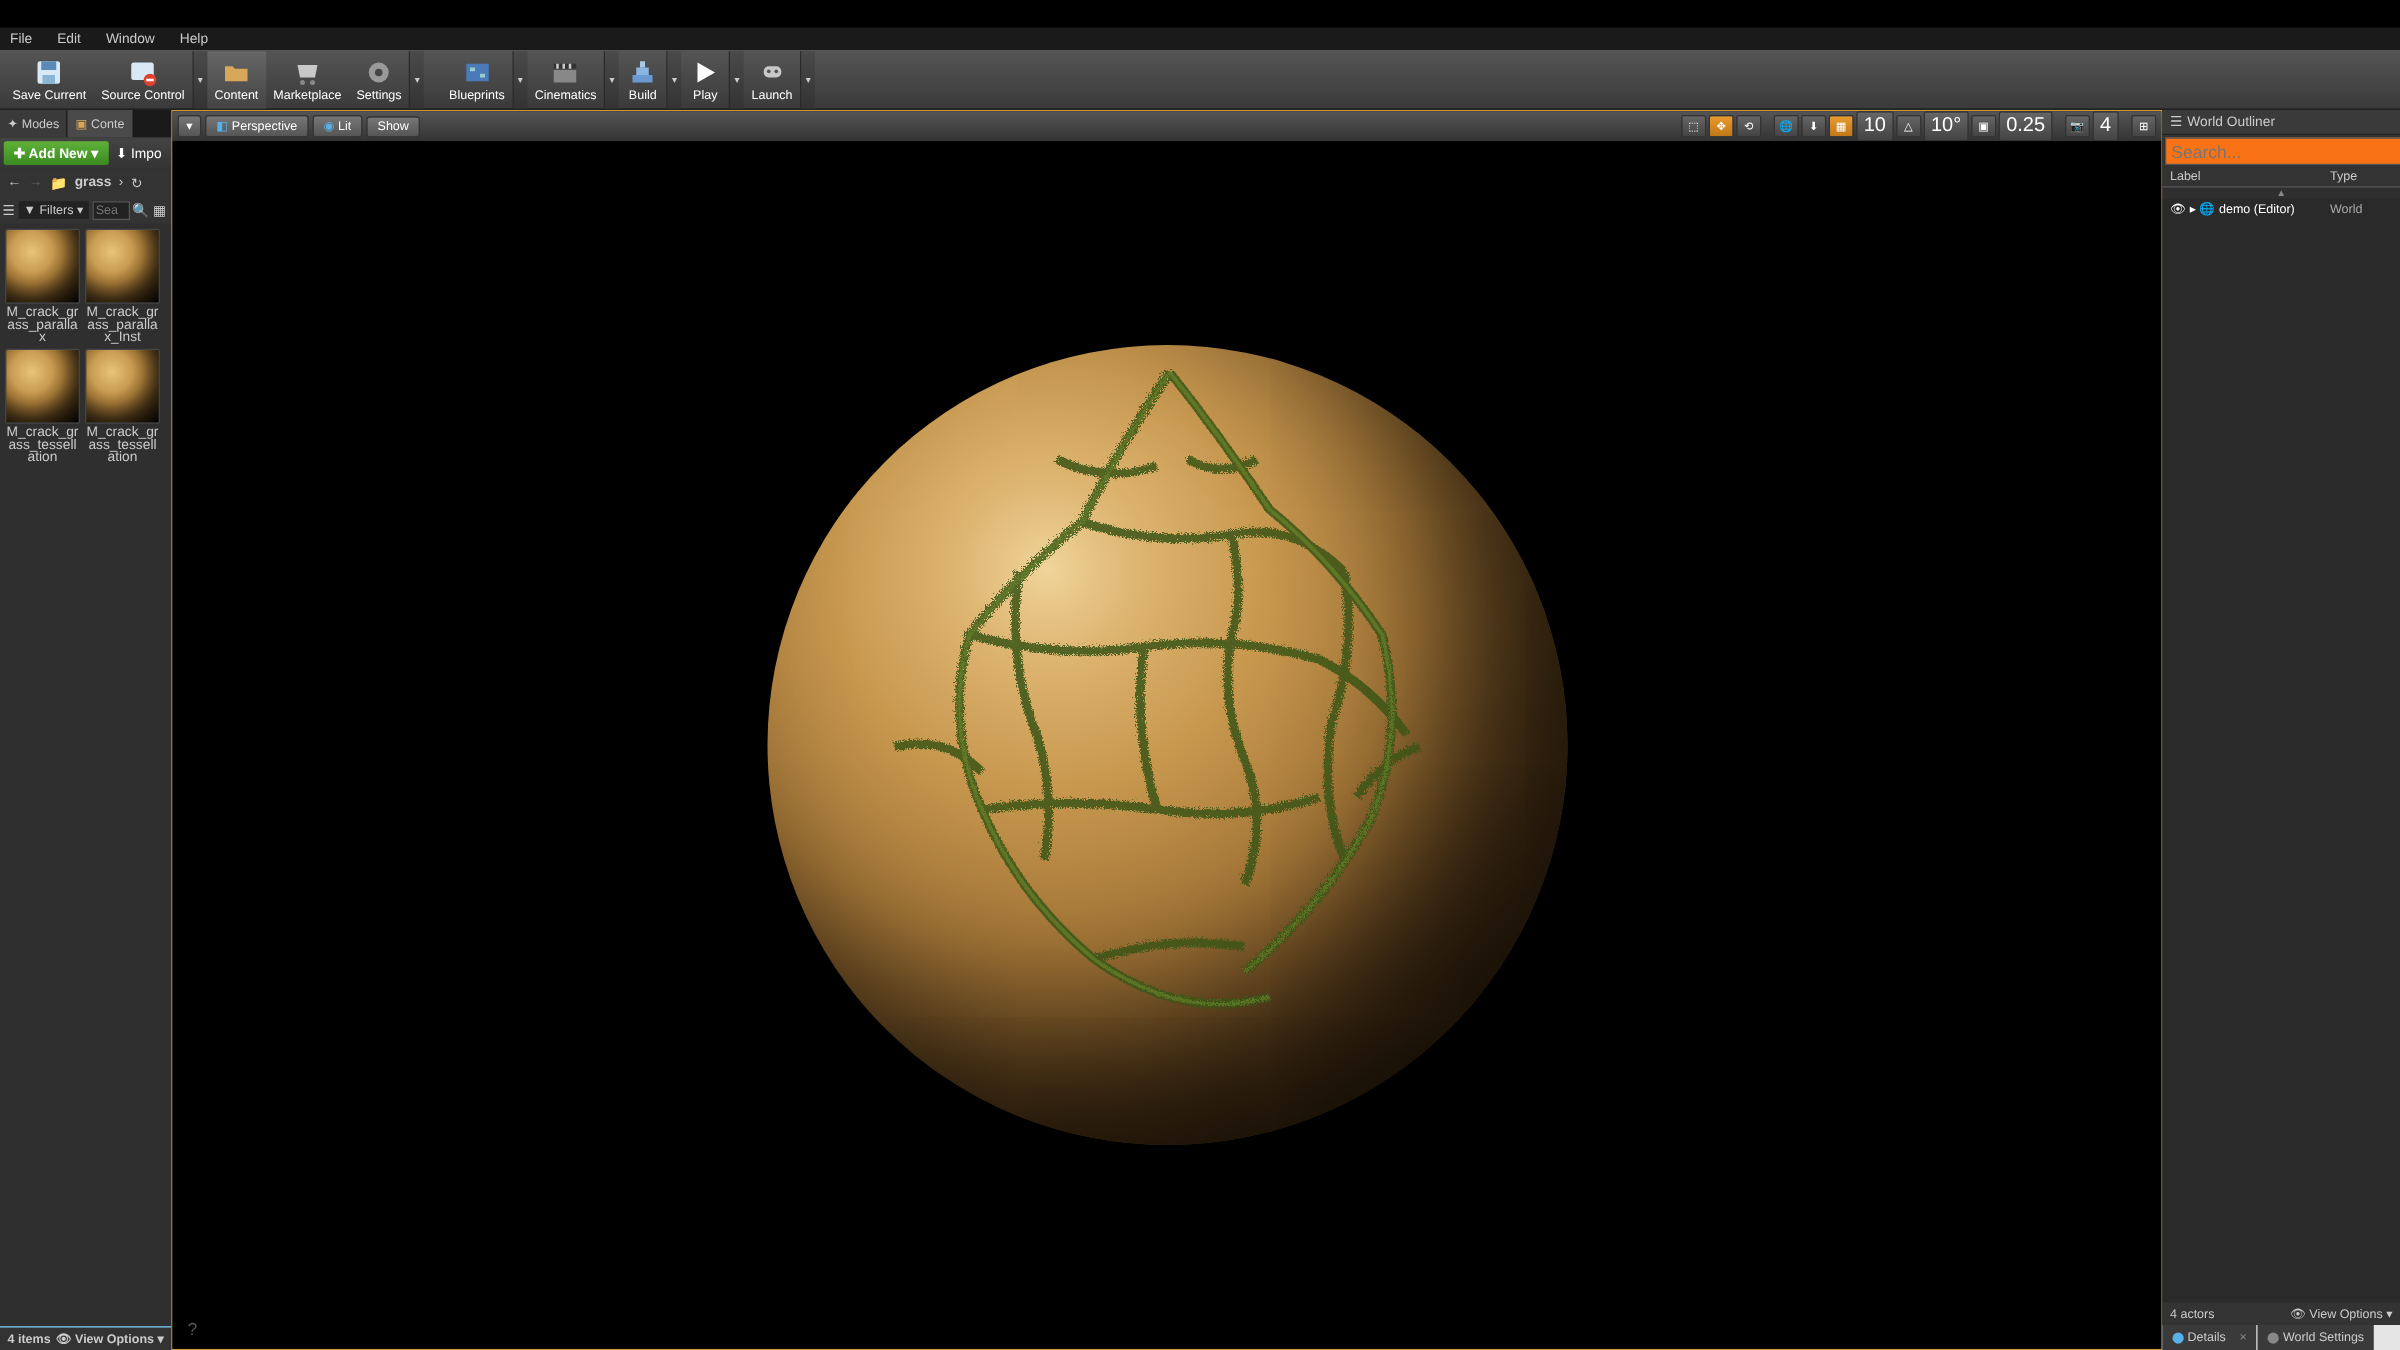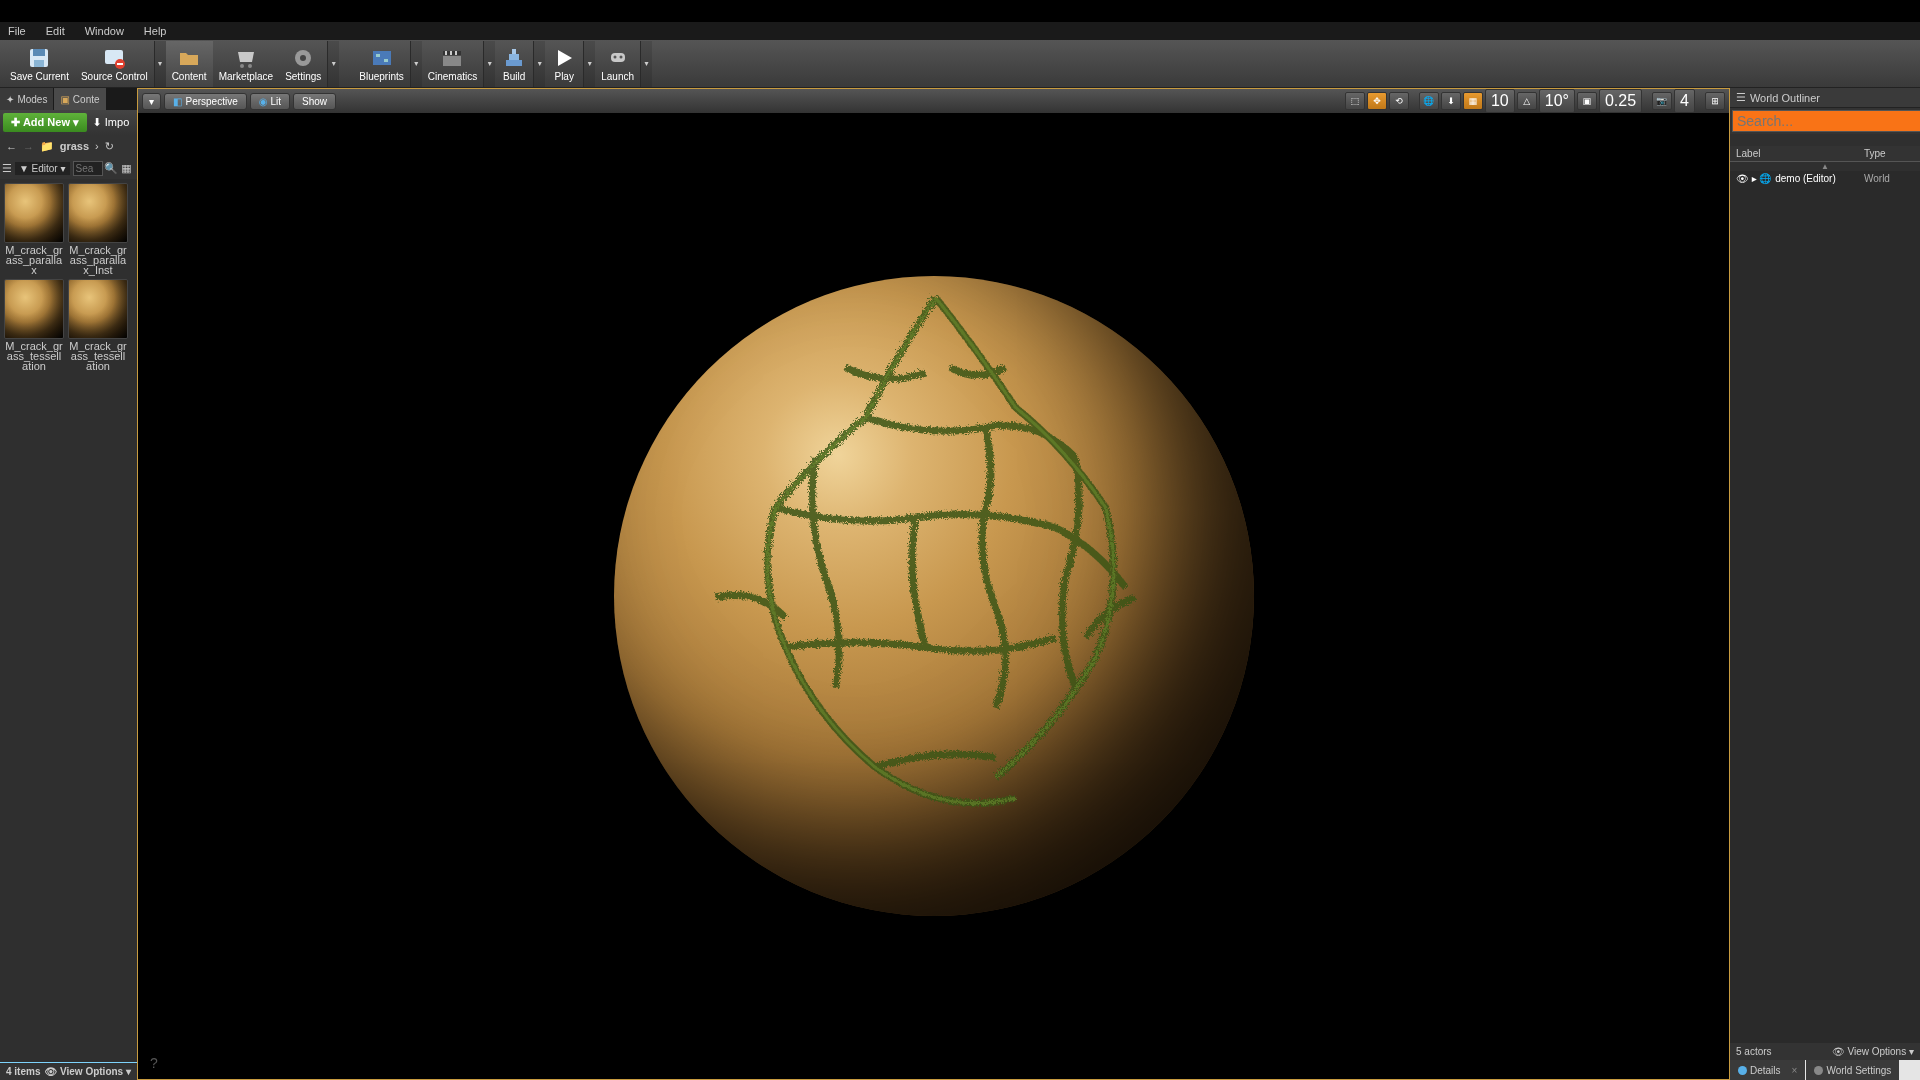--- a/index.html
+++ b/index.html
@@ -52,21 +52,21 @@
 .cracks { position: absolute; inset: 0; border-radius: 50%; overflow: hidden; }
 .cracks svg { width: 100%; height: 100%; }
 .viewport-footer { height: 22px; background: linear-gradient(#444,#2a2a2a); display: flex; align-items: center; justify-content: flex-end; padding: 0 10px; font-size: 11px; }
 .viewport-footer .lvl { color: #58b0e8; margin-left: 4px; }
 
 
 .right-panel { width: 190px; background: #2f2f2f; display: flex; flex-direction: column; }
 .wo-tab { height: 20px; display: flex; align-items: center; background: #3a3a3a; padding: 0 6px; font-size: 11px; border-bottom: 1px solid #222; }
 .wo-search-row { display: flex; align-items: center; padding: 2px; background: #333; }
 .wo-search { flex: 1; background: #f97316; border: 1px solid #555; color: #333; font-size: 14px; padding: 2px 4px; }
-.wo-header { display: flex; background: #333; padding: 2px 6px; font-size: 10px; border-bottom: 1px solid #555; margin-top: 12px; }
+.wo-header { display: flex; background: #333; padding: 2px 6px; font-size: 10px; border-bottom: 1px solid #555; }
 .wo-header .c1 { flex: 1; }
 .wo-header .c2 { width: 50px; }
 .wo-list { flex: 1; background: #2a2a2a; }
 .wo-item { display: flex; align-items: center; padding: 2px 6px; font-size: 10px; }
 .wo-item .c1 { flex: 1; color: #fff; display: flex; align-items: center; gap: 3px; }
 .wo-item .c2 { width: 50px; color: #aaa; }
 .wo-footer { display: flex; align-items: center; justify-content: space-between; padding: 3px 6px; background: #333; font-size: 10px; }
 .det-tabs { display: flex; height: 20px; background: #e5e5e5; }
 .det-tab { padding: 3px 8px; background: #3a3a3a; margin-right: 1px; font-size: 10px; cursor: pointer; display: flex; align-items: center; gap: 3px; }
 .det-body { flex: 1; background: #2a2a2a; display: flex; align-items: center; justify-content: center; font-size: 10px; color: #aaa; }
@@ -213,21 +213,21 @@
     <div class="path-row">
       <span>←</span>
       <span style="color:#666">→</span>
       <span>📁</span>
       <span style="font-weight:bold">grass</span>
       <span>›</span>
       <span>↻</span>
     </div>
     <div class="filter-row">
       <span style="margin-right:3px">☰</span>
-      <span class="filter-btn">▼ <span>Editor</span> ▾</span>
+      <span class="filter-btn">▼ <span>Filters</span> ▾</span>
       <input class="search-mini" placeholder="Sea" style="">
         <span style="margin-left:2px">🔍</span>
       <span style="margin-left:3px">▦</span>
     </div>
     <div class="asset-grid">
       <div class="asset">
           <div class="thumb"></div>
           <div class="name">M_crack_grass_parallax</div>
         </div>
       <div class="asset">
@@ -339,21 +339,21 @@
         <div class="c1">
             <span>👁</span>
             <span>▸</span>
             <span>🌐</span>
             <span>demo (Editor)</span>
           </div>
         <div class="c2">World</div>
       </div>
     </div>
     <div class="wo-footer">
-      <span>5 actors</span>
+      <span>4 actors</span>
       <span>👁 <span>View Options</span> ▾</span>
     </div>
     <div class="det-tabs">
       <div class="det-tab">
           <span class="dot" style="background:#58b0e8"></span>
           <span>Details</span>
           <span style="margin-left:8px;color:#888">×</span>
         </div>
       <div class="det-tab">
           <span class="dot" style="background:#888"></span>

